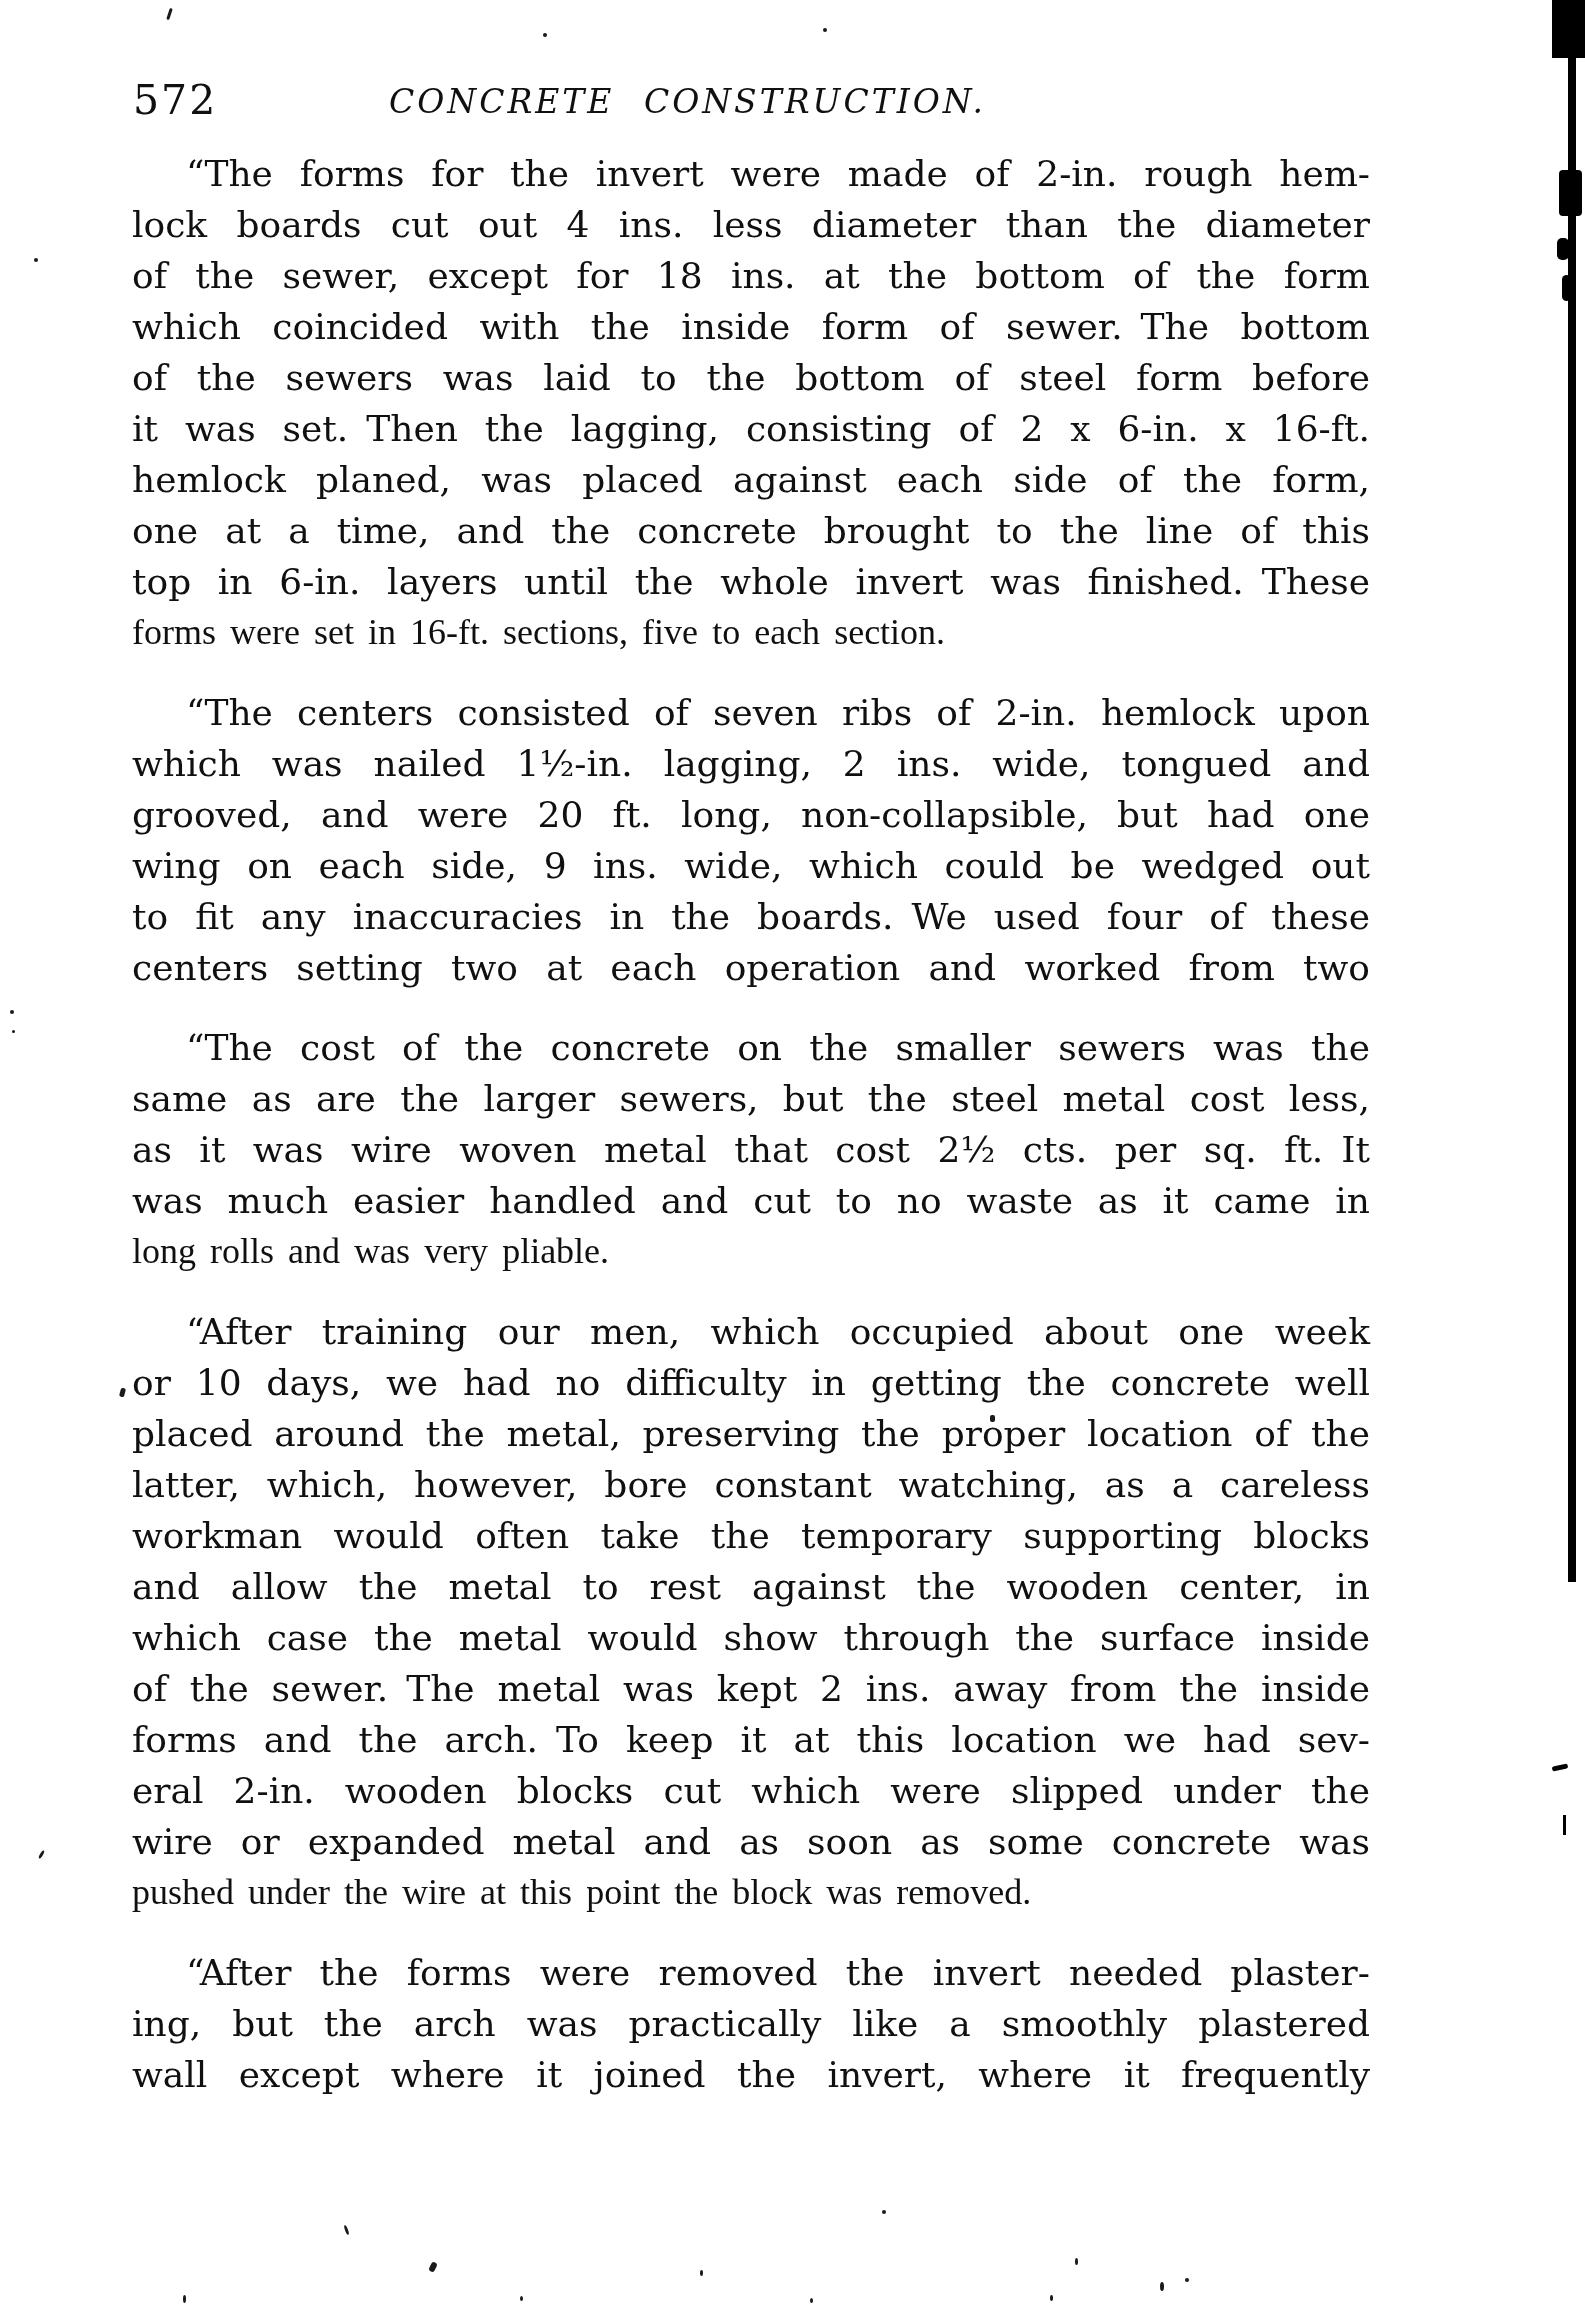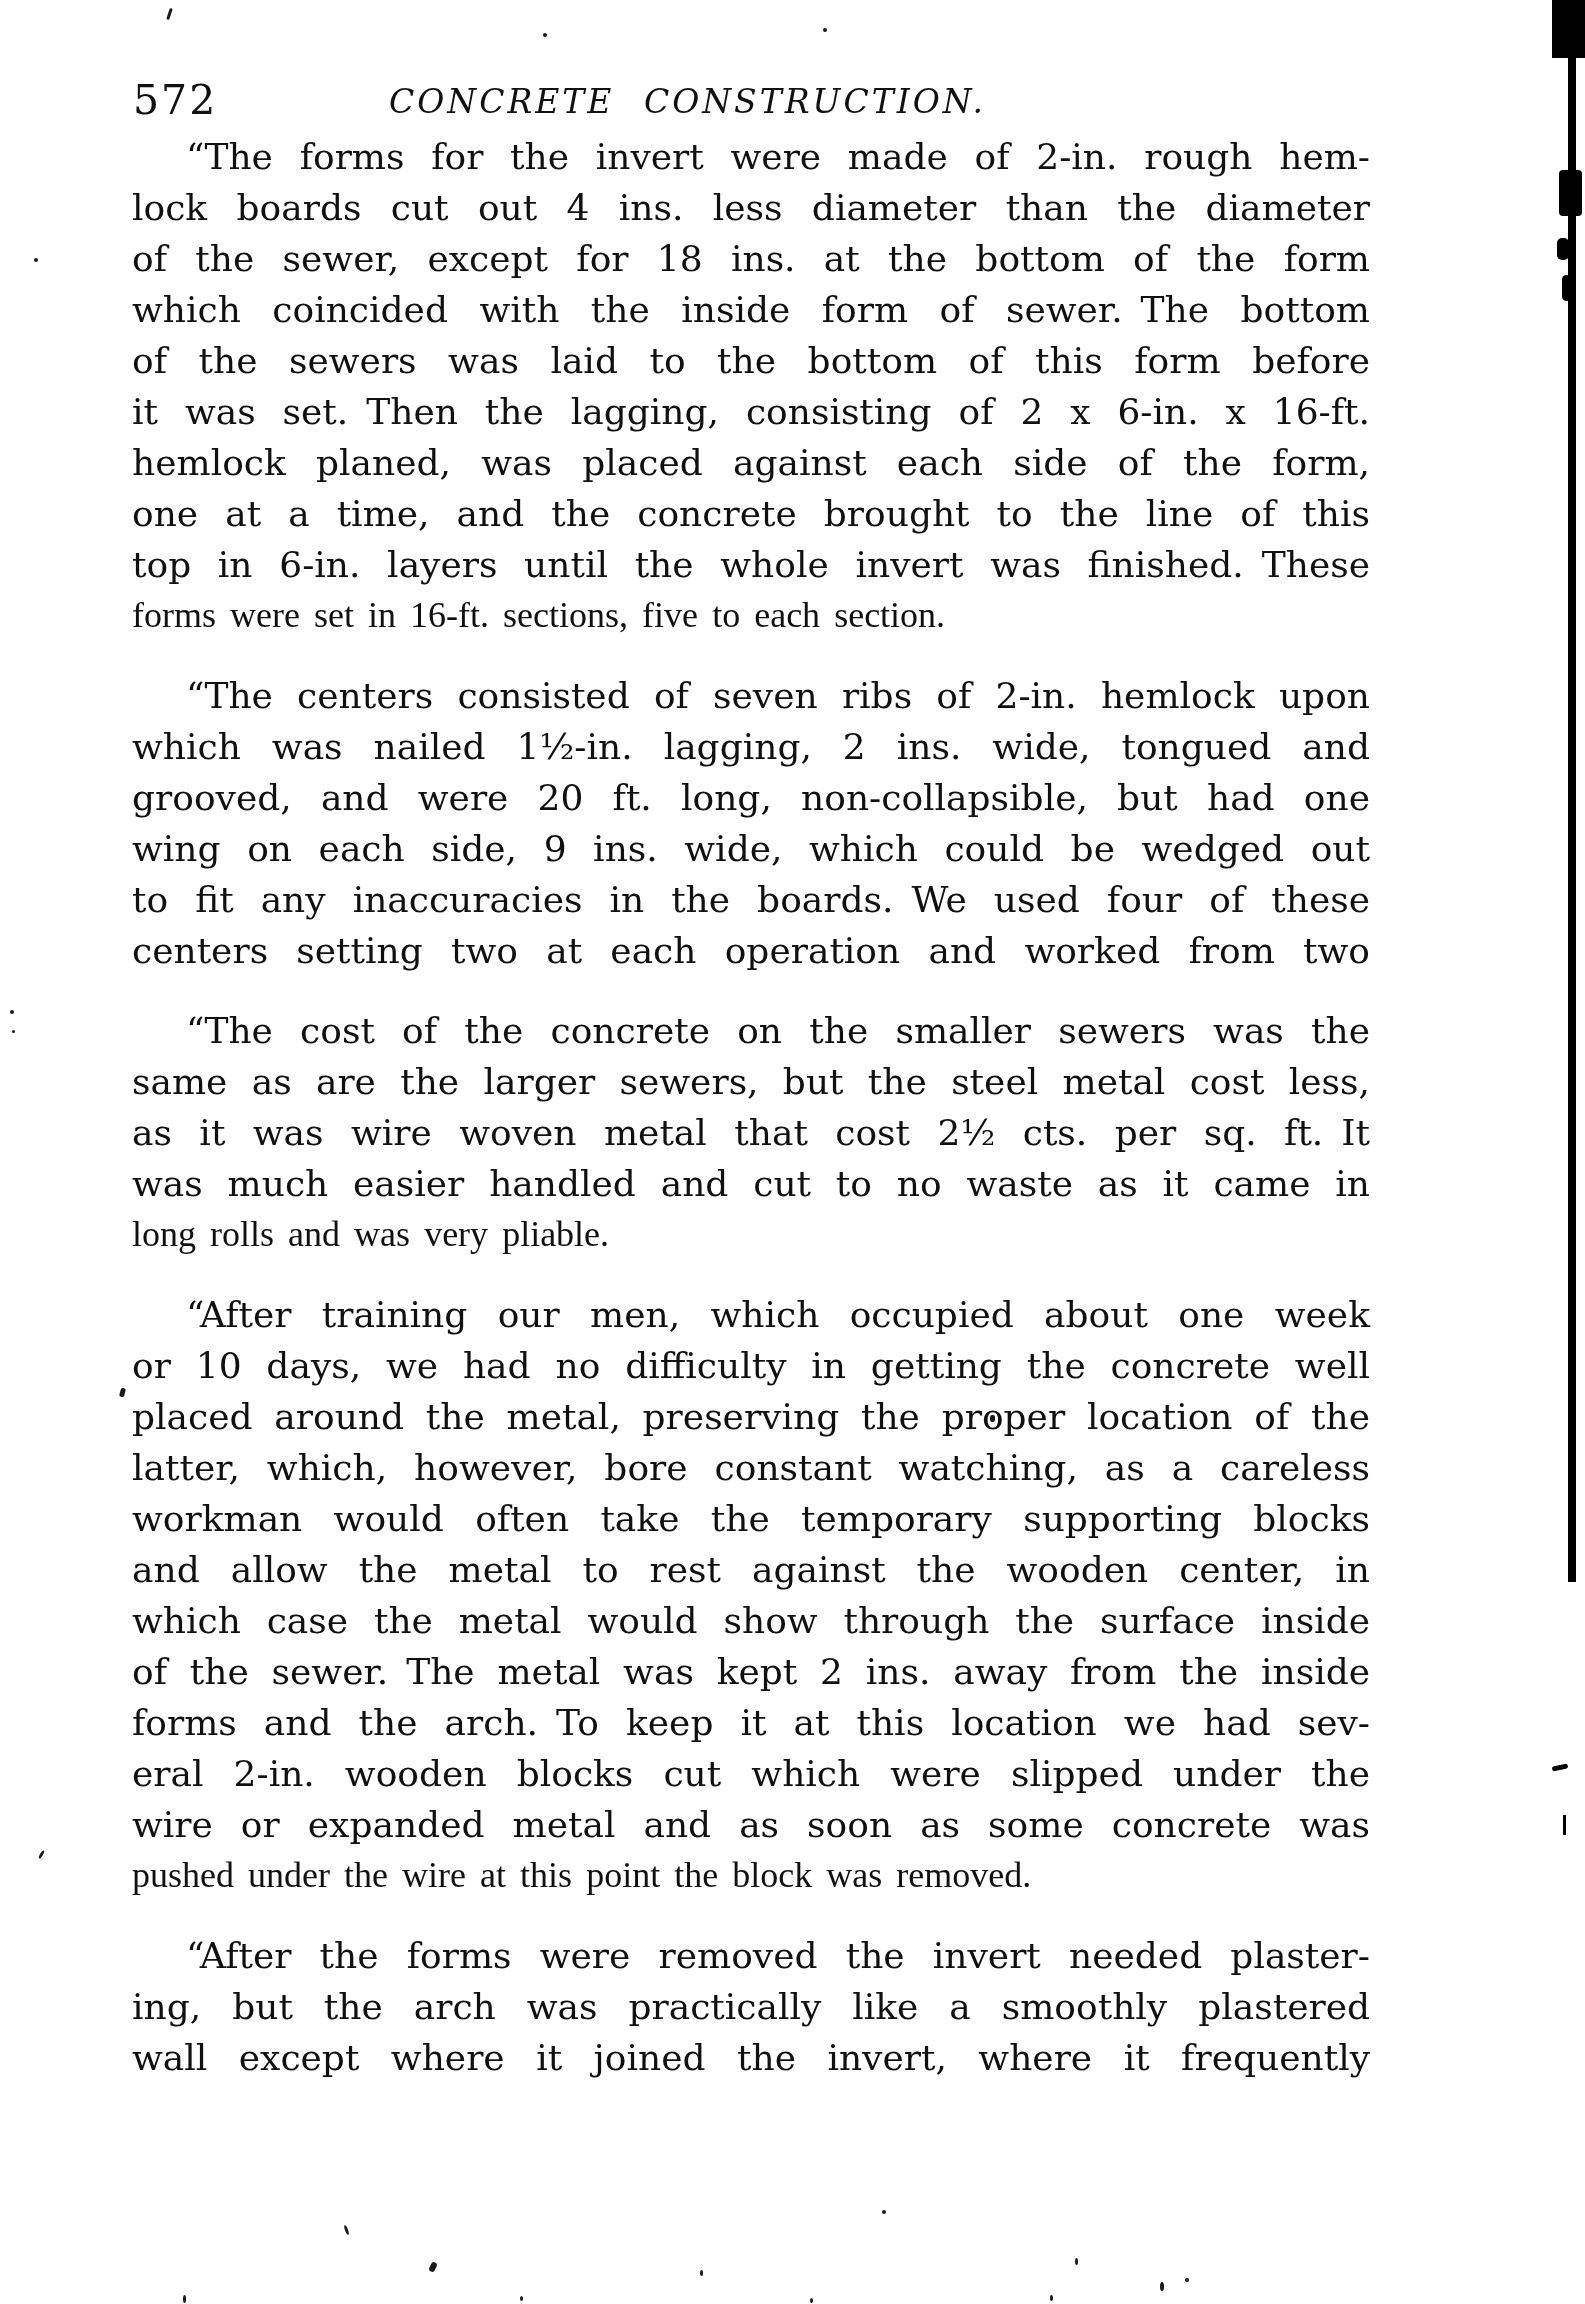--- a/index.html
+++ b/index.html
@@ -27,21 +27,21 @@
     text-align: center;
     transform: translateX(-105px);
     font-style: italic;
     font-size: 33px;
     letter-spacing: 3px;
     word-spacing: 16px;
   }
   .text-block {
     position: absolute;
     left: 132px;
-    top: 131px;
+    top: 148px;
     width: 1238px;
     font-size: 36px;
     line-height: 51px;
     word-spacing: 0.14em;
   }
   .paragraph + .paragraph { margin-top: 29px; }
   .line {
     text-align: justify;
     text-align-last: justify;
     white-space: normal;
@@ -61,21 +61,21 @@
   <div class="page-number">572</div>
 
   <div class="running-title">CONCRETE  CONSTRUCTION.</div>
 
   <div class="text-block" id="paragraphs">
       <div class="paragraph">
         <div class="line first">“The forms for the invert were made of 2-in. rough hem-</div>
         <div class="line">lock boards cut out 4 ins. less diameter than the diameter</div>
         <div class="line">of the sewer, except for 18 ins. at the bottom of the form</div>
         <div class="line">which coincided with the inside form of sewer. The bottom</div>
-        <div class="line">of the sewers was laid to the bottom of this form before</div>
+        <div class="line">of the sewers was laid to the bottom of steel form before</div>
         <div class="line">it was set. Then the lagging, consisting of 2 x 6-in. x 16-ft.</div>
         <div class="line">hemlock planed, was placed against each side of the form,</div>
         <div class="line">one at a time, and the concrete brought to the line of this</div>
         <div class="line">top in 6-in. layers until the whole invert was finished. These</div>
         <div class="line last">forms were set in 16-ft. sections, five to each section.</div>
       </div>
       <div class="paragraph">
         <div class="line first">“The centers consisted of seven ribs of 2-in. hemlock upon</div>
         <div class="line">which was nailed 1½-in. lagging, 2 ins. wide, tongued and</div>
         <div class="line">grooved, and were 20 ft. long, non-collapsible, but had one</div>

